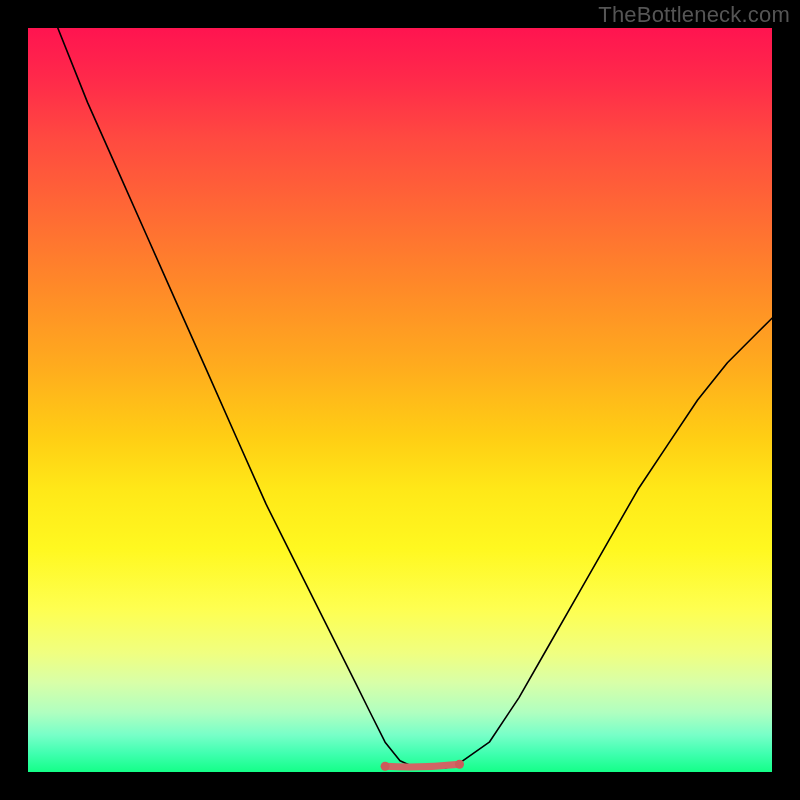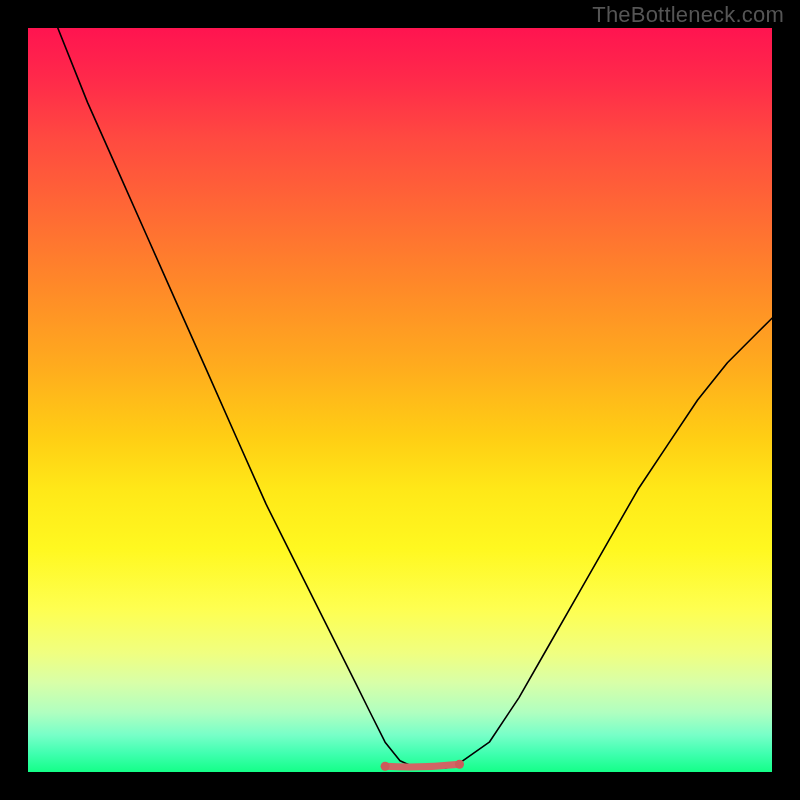--- a/index.html
+++ b/index.html
@@ -8,21 +8,21 @@
     width: 800px;
     height: 800px;
     background: #000;
     position: relative;
     overflow: hidden;
     font-family: Arial, Helvetica, sans-serif;
   }
   .watermark {
     position: absolute;
     top: 2px;
-    right: 16px;
+    right: 10px;
     color: #555;
     font-size: 22px;
     font-weight: 500;
     z-index: 10;
     letter-spacing: 0.2px;
   }
   .plot-frame {
     position: absolute;
     top: 28px;
     left: 28px;

